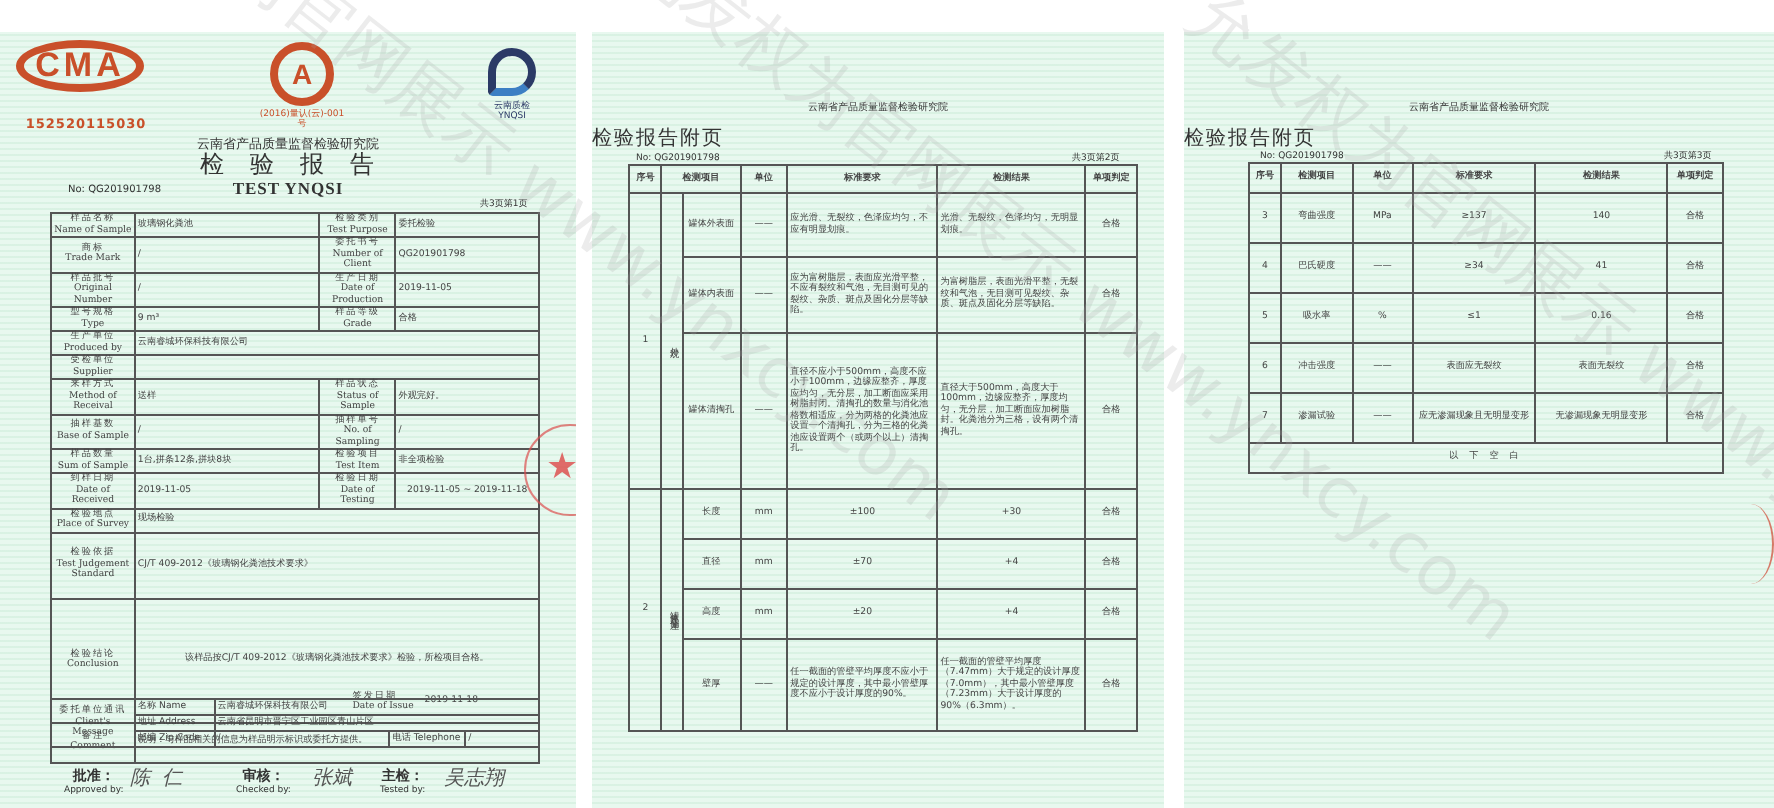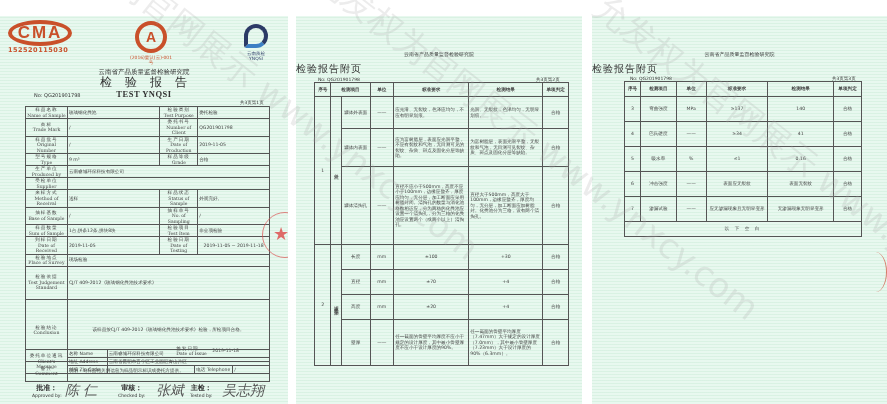--- a/index.html
+++ b/index.html
@@ -15,31 +15,31 @@
   .tiny { font-size:4.5px; line-height:5px; }
   .small { font-size:5px; line-height:6px; }
   table { border-collapse:collapse; position:absolute; }
   td { border:0.8px solid #555; text-align:center; vertical-align:middle; font-size:4.6px; line-height:5.5px; color:#444; padding:0 1px; }
   td.l { text-align:left; }
   .lab-cn { display:block; letter-spacing:1px; }
   .lab-en { display:block; font-family:"DejaVu Serif", serif; }
   .logo-cma { left:8px; top:4px; width:70px; color:#c9502a; font-weight:bold; }
   .cma-oval { width:64px; height:26px; border:4px solid #c9502a; border-radius:50%; box-sizing:border-box;
               text-align:center; font-size:17px; line-height:18px; font-family:"Liberation Sans", sans-serif; font-weight:bold; letter-spacing:2px; }
-  .cma-num { font-size:6.5px; margin-top:0; letter-spacing:0.5px; }
+  .cma-num { font-size:6.5px; text-align:center; margin-top:12px; letter-spacing:0.5px; }
   .logo-cal { left:128px; top:5px; width:46px; text-align:center; color:#c9502a; }
   .cal-circle { width:32px; height:32px; border:4px solid #c9502a; border-radius:50%; margin:0 auto; box-sizing:border-box;
                 font-size:14px; line-height:24px; font-weight:bold; font-family:"Liberation Sans", sans-serif; }
   .logo-yn { left:236px; top:8px; width:40px; text-align:center; color:#2b3a66; }
   .yn-shape { width:24px; height:24px; border:4px solid #2b3a66; border-radius:50% 50% 50% 10%; margin:0 auto; box-sizing:border-box; border-bottom-color:#3d7fc4; }
   .inst { font-size:6.5px; text-align:center; width:288px; left:0; color:#333; }
   .title-cn { font-size:12px; letter-spacing:13px; text-align:center; width:288px; left:6px; font-family:"DejaVu Serif", serif; color:#333; }
   .title-en { font-size:8.5px; font-weight:bold; text-align:center; width:288px; left:0; font-family:"Liberation Serif", serif; color:#333; letter-spacing:0.5px; }
   .stamp { border:1.5px solid rgba(220,80,80,0.7); border-radius:50%; color:rgba(220,60,60,0.75); }
-  .sig { font-family:Liberation Sans, sans-serif; font-style:italic; color:#555; font-size:14px; }
+  .sig { font-family:Liberation Mono, monospace; font-style:italic; color:#555; font-size:10px; }
   .wm { position:absolute; color:rgba(170,170,170,0.22); font-size:34px; font-family:"DejaVu Sans", sans-serif; transform:rotate(38deg); white-space:nowrap; pointer-events:none; }
   .sub-title { font-size:10px; letter-spacing:1px; color:#333; }
   .vert { writing-mode:vertical-rl; letter-spacing:1px; }
 </style>
 </head>
 <body>
 
 <div class="page p1">
   <div class="abs logo-cma">
     <div class="cma-oval">CMA</div>

